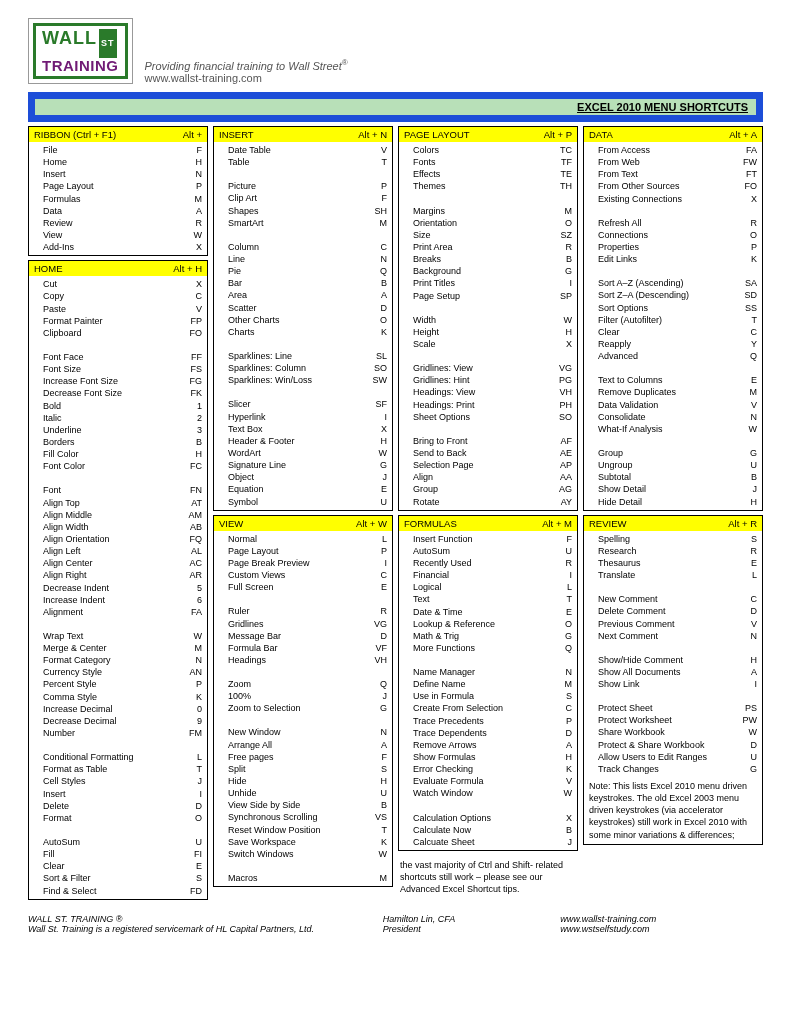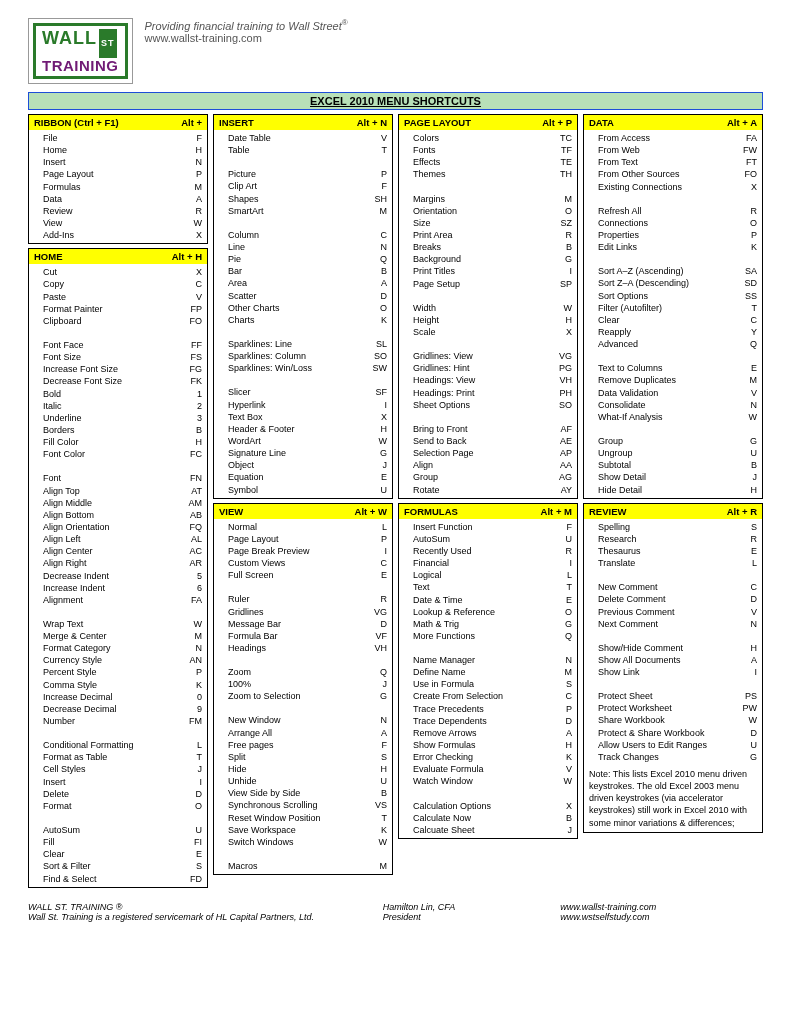--- a/index.html
+++ b/index.html
@@ -6,21 +6,21 @@
   body {
     font-family: Arial, Helvetica, sans-serif;
     font-size: 9px;
     background: #fff;
     padding: 18px 28px;
     width: 791px;
     color: #000;
   }
   .header {
     display: flex;
-    align-items: flex-start;
+    align-items: flex-end;
     gap: 12px;
     margin-bottom: 8px;
   }
   .logo {
     border: 1px solid #999;
     padding: 4px;
     display: inline-block;
   }
   .logo-inner {
     border: 3px solid #2a7a2a;
@@ -30,25 +30,25 @@
     line-height: 1;
   }
   .logo-wall { font-weight: bold; font-size: 18px; color: #2a7a2a; letter-spacing: 1px; display:flex; align-items:flex-start;}
   .logo-st { font-size: 9px; background:#2a7a2a; color:#fff; padding:10px 2px; margin-left:2px; align-self:flex-start;}
   .logo-training { font-weight: bold; font-size: 15px; color: #701a75; letter-spacing: 0.5px; }
   .tagline { font-size: 11px; color: #555; font-style: italic; }
   .tagline-url { font-size: 11px; color: #555; }
   .tag-reg { font-size:8px; vertical-align: super;}
   .title-bar {
     background: #b8e0b8;
-    border: 1px solid #1d4ed8;
-    text-align: center;
+    border: 7px solid #1d4ed8;
+    text-align: right;
     font-weight: bold;
     font-size: 11px;
-    padding: 2px 16px;
+    padding: 2px 8px;
     margin-bottom: 4px;
     text-decoration: underline;
   }
   .grid {
     display: flex;
     gap: 5px;
   }
   .col {
     flex: 1;
     display: flex;
@@ -56,21 +56,21 @@
     gap: 4px;
   }
   .section {
     border: 1px solid #000;
     background: #fff;
   }
   .section-head {
     background: #ffff00;
     display: flex;
     justify-content: space-between;
-    font-weight: bold;
+    font-weight: normal;
     padding: 2px 5px;
     font-size: 9.5px;
   }
   .section-body {
     padding: 2px 5px 2px 14px;
   }
   .row {
     display: flex;
     justify-content: space-between;
     line-height: 1.35;
@@ -240,21 +240,21 @@
           </div>
           <div class="row">
             <span>Align Top</span>
             <span>AT</span>
           </div>
           <div class="row">
             <span>Align Middle</span>
             <span>AM</span>
           </div>
           <div class="row">
-            <span>Align Bottom</span>
+            <span>Align Width</span>
             <span>AB</span>
           </div>
           <div class="row">
             <span>Align Orientation</span>
             <span>FQ</span>
           </div>
           <div class="row">
             <span>Align Left</span>
             <span>AL</span>
           </div>
@@ -810,20 +810,21 @@
           <div class="row">
             <span>Calculate Now</span>
             <span>B</span>
           </div>
           <div class="row">
             <span>Calcuate Sheet</span>
             <span>J</span>
           </div>
         </div>
       </div>
+      <div class="bottom-note">the vast majority of Ctrl and Shift- related shortcuts still work – please see our Advanced Excel Shortcut tips.</div>
     </div>
   <div class="col" id="col4">
       <div class="section">
         <div class="section-head">
           <span>DATA</span>
           <span>Alt + A</span>
         </div>
         <div class="section-body">
           <div class="row">
             <span>From Access</span>

